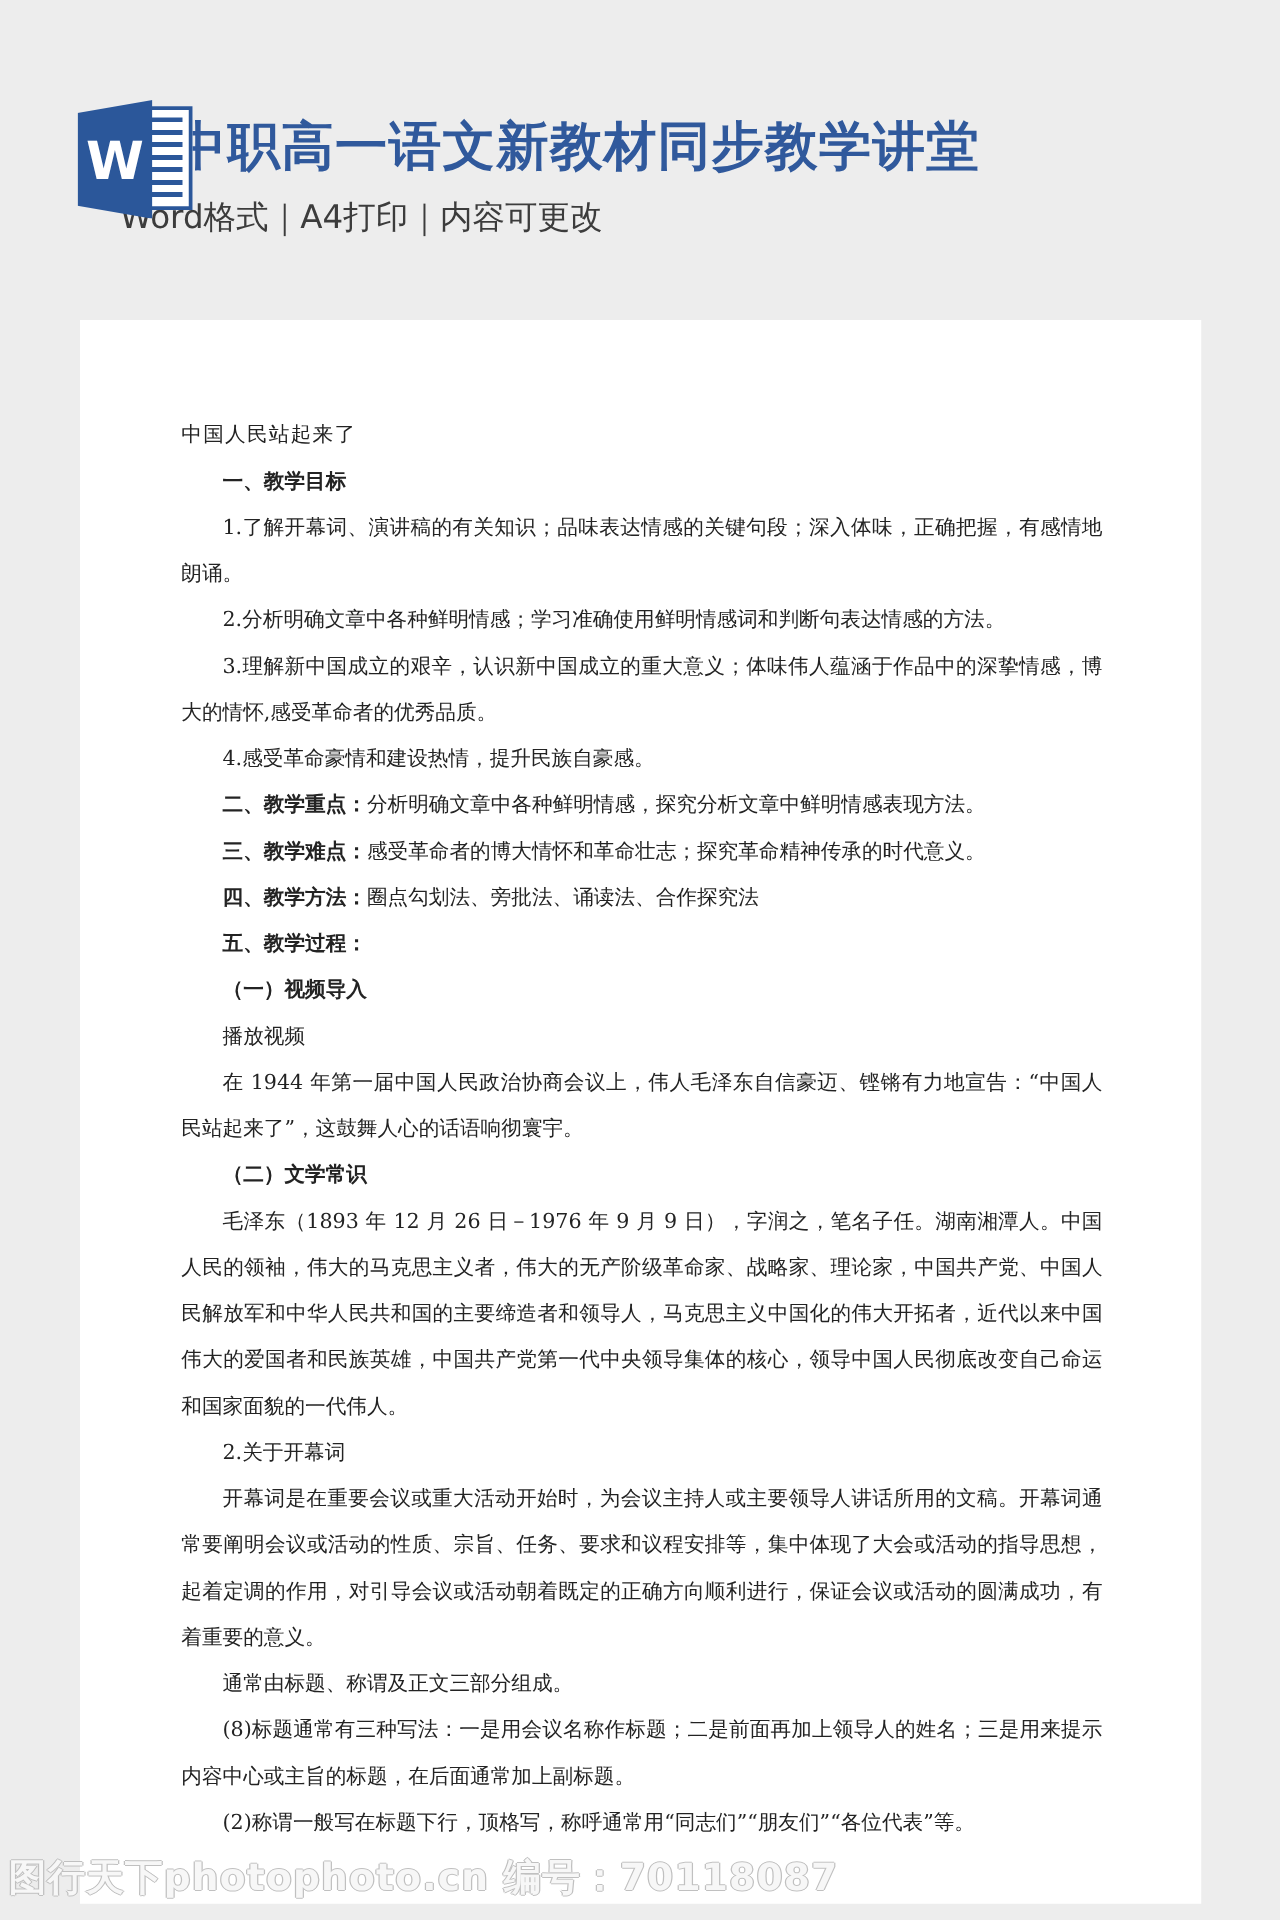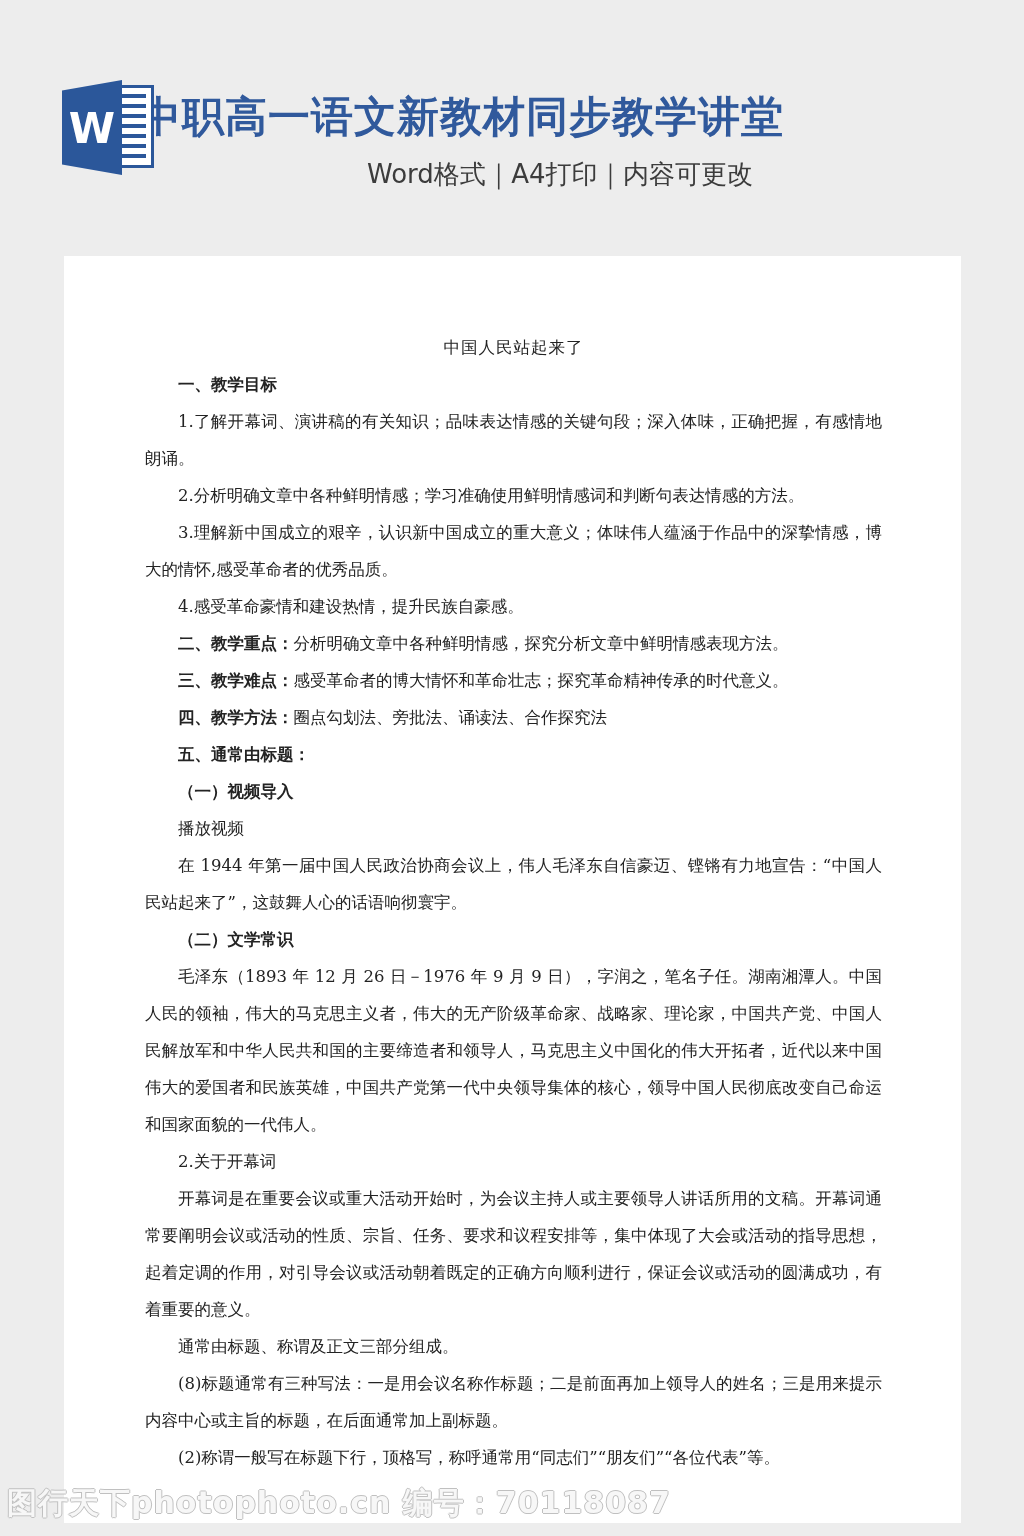--- a/index.html
+++ b/index.html
@@ -47,39 +47,39 @@
   .header-title{
     position:absolute; left:96px; top:92px; width:928px;
     font-family:"DejaVu Sans","Liberation Sans",sans-serif;
     font-weight:700; font-size:42px; line-height:1.2;
     color:var(--header-title);
     letter-spacing:1px;
     white-space:nowrap;
   }
   .header-subtitle{
     position:absolute; left:96px; top:159px; width:928px;
-    text-align:center;
+    text-align:left;
     font-family:"DejaVu Sans","Liberation Sans",sans-serif;
     font-weight:500; font-size:26px; line-height:1.2;
     color:var(--subtitle-text);
     white-space:nowrap;
   }
 
   
   .doc-page{
     position:absolute; left:64px; top:256px; width:897px; height:1267px;
     background:var(--page);
   }
   .doc-content{
     position:absolute; left:81px; top:73px; width:737px;
     font-size:16.5px; line-height:37px; color:var(--body-text);
     text-align:justify;
   }
   .doc-title{
-    text-align:center; text-indent:0; font-weight:400; letter-spacing:1px;
+    text-align:left; text-indent:0; font-weight:400; letter-spacing:1px;
   }
   .para{ text-indent:33px; }
   .run{ font-weight:400; }
   .bold-run{
     font-family:"DejaVu Sans","Liberation Sans",sans-serif;
     font-weight:700;
     margin-top:44px;
   }
 
   
@@ -117,21 +117,21 @@
     <p class="doc-title">中国人民站起来了</p>
     <div>
         <p class="para"><span class="run bold-run">一、教学目标</span></p>
         <p class="para"><span class="run">1.了解开幕词、演讲稿的有关知识；品味表达情感的关键句段；深入体味，正确把握，有感情地朗诵。</span></p>
         <p class="para"><span class="run">2.分析明确文章中各种鲜明情感；学习准确使用鲜明情感词和判断句表达情感的方法。</span></p>
         <p class="para"><span class="run">3.理解新中国成立的艰辛，认识新中国成立的重大意义；体味伟人蕴涵于作品中的深挚情感，博大的情怀,感受革命者的优秀品质。</span></p>
         <p class="para"><span class="run">4.感受革命豪情和建设热情，提升民族自豪感。</span></p>
         <p class="para"><span class="run bold-run">二、教学重点：</span><span class="run">分析明确文章中各种鲜明情感，探究分析文章中鲜明情感表现方法。</span></p>
         <p class="para"><span class="run bold-run">三、教学难点：</span><span class="run">感受革命者的博大情怀和革命壮志；探究革命精神传承的时代意义。</span></p>
         <p class="para"><span class="run bold-run">四、教学方法：</span><span class="run">圈点勾划法、旁批法、诵读法、合作探究法</span></p>
-        <p class="para"><span class="run bold-run">五、通常由标题：</span></p>
+        <p class="para"><span class="run bold-run">五、教学过程：</span></p>
         <p class="para"><span class="run bold-run">（一）视频导入</span></p>
         <p class="para"><span class="run">播放视频</span></p>
         <p class="para"><span class="run">在 1944 年第一届中国人民政治协商会议上，伟人毛泽东自信豪迈、铿锵有力地宣告：“中国人民站起来了”，这鼓舞人心的话语响彻寰宇。</span></p>
         <p class="para"><span class="run bold-run">（二）文学常识</span></p>
         <p class="para"><span class="run">毛泽东（1893 年 12 月 26 日－1976 年 9 月 9 日），字润之，笔名子任。湖南湘潭人。中国人民的领袖，伟大的马克思主义者，伟大的无产阶级革命家、战略家、理论家，中国共产党、中国人民解放军和中华人民共和国的主要缔造者和领导人，马克思主义中国化的伟大开拓者，近代以来中国伟大的爱国者和民族英雄，中国共产党第一代中央领导集体的核心，领导中国人民彻底改变自己命运和国家面貌的一代伟人。</span></p>
         <p class="para"><span class="run">2.关于开幕词</span></p>
         <p class="para"><span class="run">开幕词是在重要会议或重大活动开始时，为会议主持人或主要领导人讲话所用的文稿。开幕词通常要阐明会议或活动的性质、宗旨、任务、要求和议程安排等，集中体现了大会或活动的指导思想，起着定调的作用，对引导会议或活动朝着既定的正确方向顺利进行，保证会议或活动的圆满成功，有着重要的意义。</span></p>
         <p class="para"><span class="run">通常由标题、称谓及正文三部分组成。</span></p>
         <p class="para"><span class="run">(8)标题通常有三种写法：一是用会议名称作标题；二是前面再加上领导人的姓名；三是用来提示内容中心或主旨的标题，在后面通常加上副标题。</span></p>
         <p class="para"><span class="run">(2)称谓一般写在标题下行，顶格写，称呼通常用“同志们”“朋友们”“各位代表”等。</span></p>

